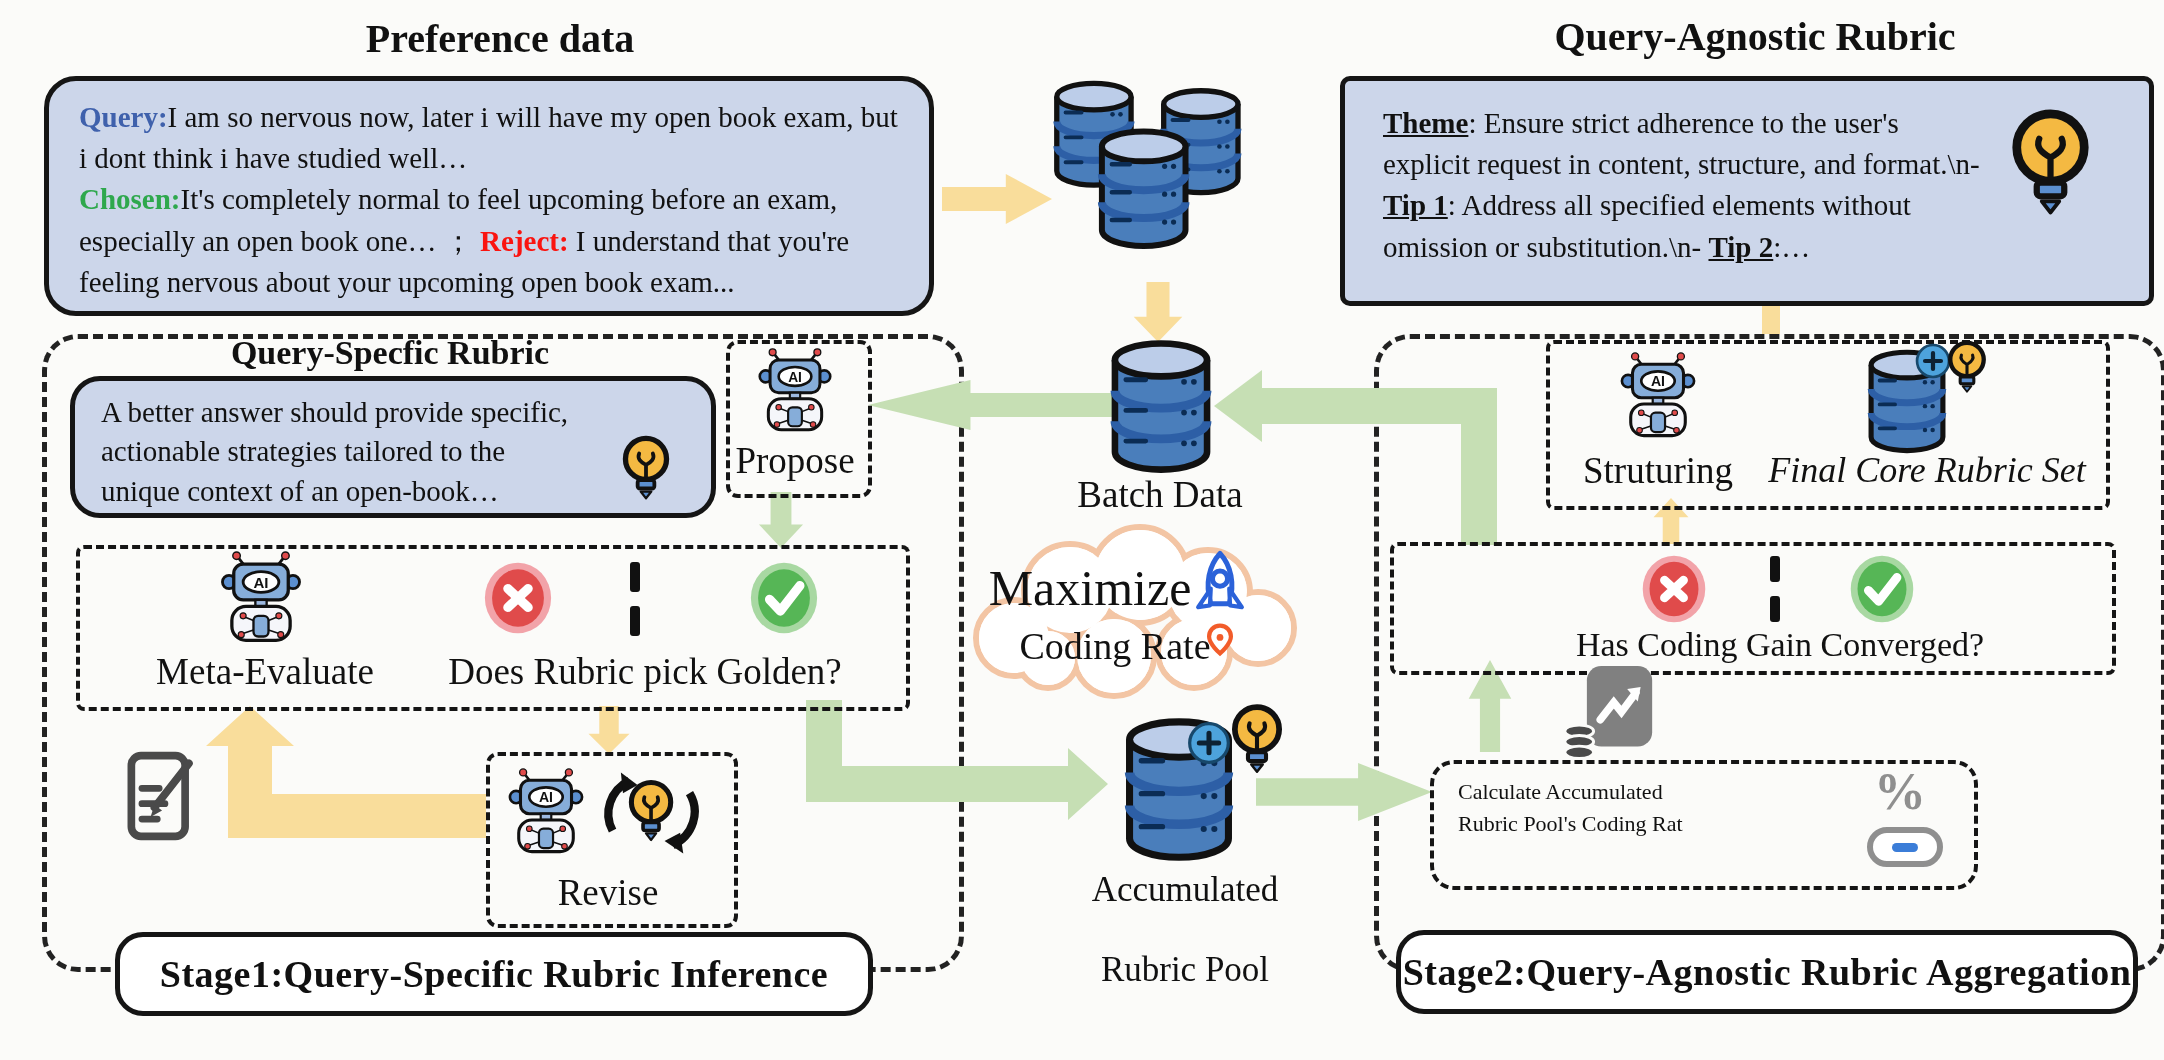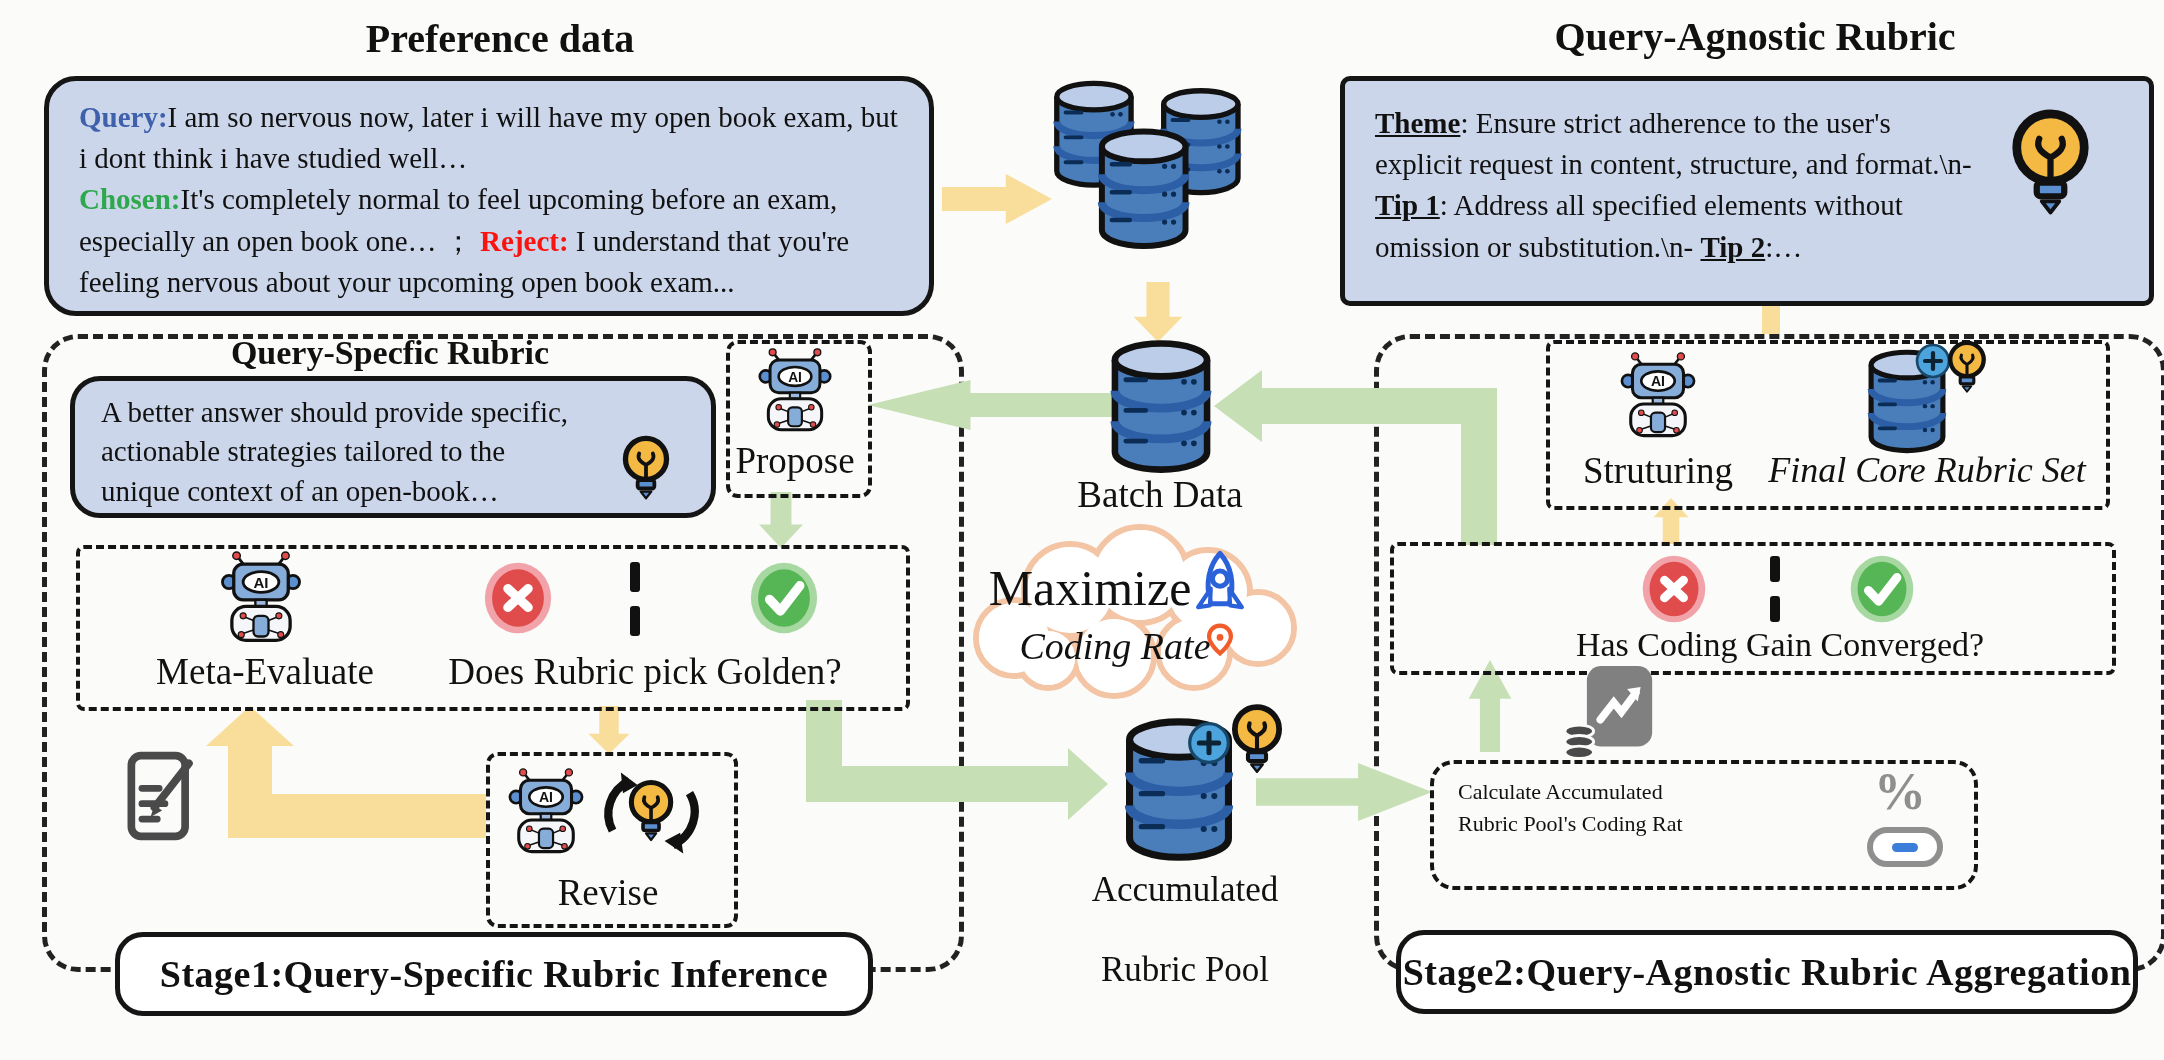--- a/index.html
+++ b/index.html
@@ -183,21 +183,21 @@
       <use href="#ar-u" width="50" height="64"></use>
     </svg>
 
   <div class="abs ctr title" style="left:290px;top:14px;width:420px;height:48px;">Preference data</div>
   <div class="abs bluebox boxtext" style="left:44px;top:76px;width:890px;height:240px;border-radius:32px;padding:16px 30px;box-sizing:border-box;">
     <div><span class="u" style="color:var(--query-blue);text-decoration:none;">Query:</span><span>I am so nervous now, later i will have my open book exam, but i dont think i have studied well…</span></div>
     <div><span class="u" style="color:var(--chosen-green);text-decoration:none;">Chosen:</span><span>It's completely normal to feel upcoming before an exam, especially an open book one… ； </span><span class="u" style="color:var(--reject-red);text-decoration:none;">Reject:</span><span> I understand that you're feeling nervous about your upcoming open book exam...</span></div>
   </div>
 
   <div class="abs ctr title" style="left:1540px;top:12px;width:430px;height:48px;">Query-Agnostic Rubric</div>
-  <div class="abs bluebox boxtext" style="left:1340px;top:76px;width:814px;height:230px;border-radius:10px;padding:22px 168px 22px 30px;box-sizing:border-box;">
+  <div class="abs bluebox boxtext" style="left:1340px;top:76px;width:814px;height:230px;border-radius:10px;padding:22px 168px 22px 38px;box-sizing:border-box;">
     <span class="u">Theme</span><span>: Ensure strict adherence to the user's explicit request in content, structure, and format.\n- </span><span class="u">Tip 1</span><span>: Address all specified elements without omission or substitution.\n- </span><span class="u">Tip 2</span><span>:…</span>
   </div>
   <svg class="abs" style="left:1988px;top:100px;" width="125" height="125">
       <use href="#bulb" width="125" height="125"></use>
     </svg>
 
   <svg class="abs" style="left:1046px;top:78px;" width="212" height="202">
       <use href="#cluster" width="212" height="202"></use>
     </svg>
   <svg class="abs" style="left:1106px;top:338px;" width="110" height="136">
@@ -221,21 +221,21 @@
         <circle cx="128" cy="70" r="43"></circle>
         <circle cx="198" cy="55" r="45"></circle>
       <circle cx="266" cy="72" r="39"></circle>
         <circle cx="316" cy="108" r="33"></circle>
         <circle cx="252" cy="132" r="33"></circle>
       <circle cx="172" cy="136" r="37"></circle>
         <circle cx="106" cy="138" r="27"></circle>
     </g>
   </svg>
   <div class="abs ctr" style="left:1000px;top:566px;width:180px;height:44px;font-size:50px;text-align:center;">Maximize</div>
-  <div class="abs ctr" style="left:995px;top:624px;width:240px;height:44px;font-size:38px;font-style:italic;">Coding Rate</div>
+  <div class="abs ctr" style="left:995px;top:624px;width:240px;height:44px;font-size:38px;">Coding Rate</div>
   <svg class="abs" style="left:1178px;top:542px;" width="84" height="122">
       <use href="#rocket" width="84" height="122"></use>
     </svg>
 
   <svg class="abs" style="left:1108px;top:716px;" width="142" height="146">
       <use href="#cyl" width="142" height="146"></use>
     </svg>
   <svg class="abs" style="left:1186px;top:720px;" width="46" height="46">
       <use href="#plus-badge" width="46" height="46"></use>
     </svg>

